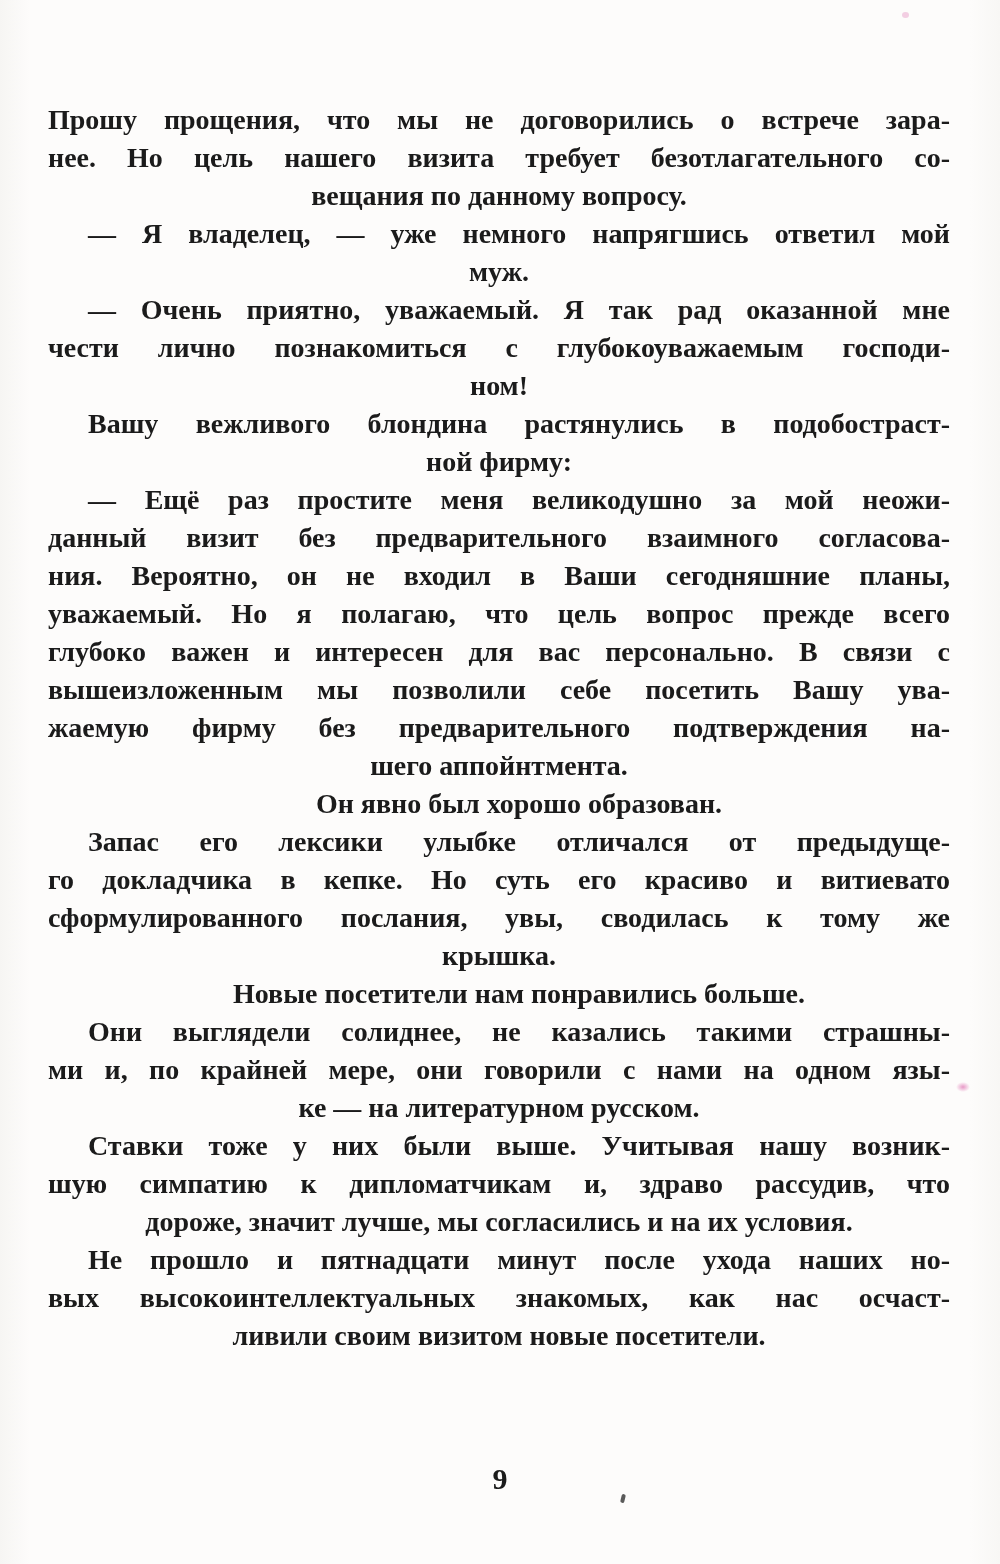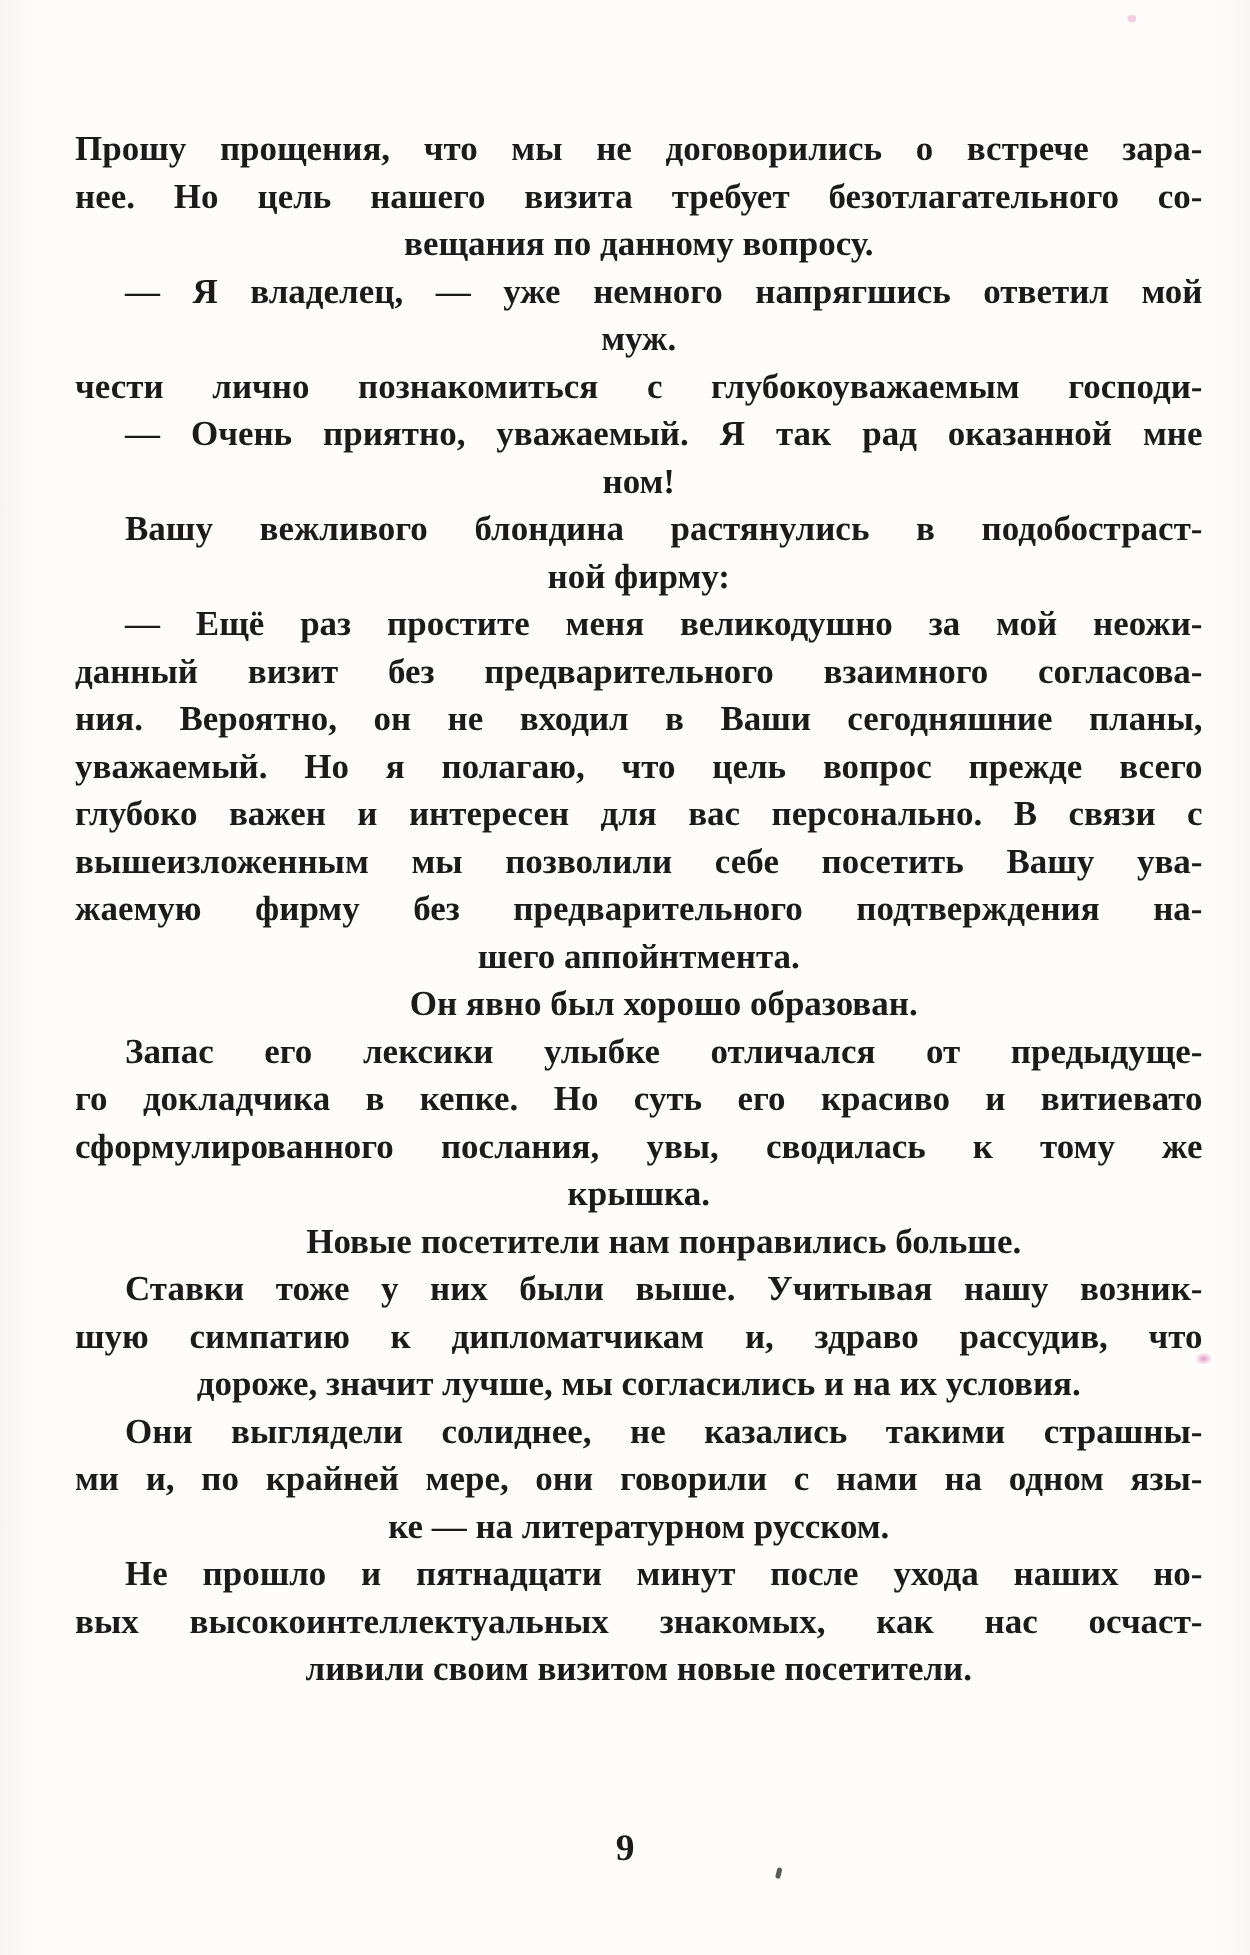--- a/index.html
+++ b/index.html
@@ -7,21 +7,21 @@
     position: relative;
     width: 1000px;
     height: 1564px;
     background: linear-gradient(90deg, #f6f5f3 0%, #fdfcfb 3%, #fdfcfb 97%, #f8f7f5 100%);
     overflow: hidden;
     font-family: "Liberation Serif", serif;
   }
   .textblock {
     position: absolute;
     top: 101px;
-    left: 60px;
+    left: 48px;
     width: 902px;
     color: #1b1b1b;
     font-weight: 700;
     font-size: 28px;
     line-height: 38px;
   }
   .para { margin: 0; }
   .line { text-align: center; }
   .line.fill { text-align: justify; text-align-last: justify; }
   .line.ind { text-indent: 40px; }
@@ -62,22 +62,22 @@
       <div class="line fill">нее. Но цель нашего визита требует безотлагательного со-</div>
       <div class="line">вещания по данному вопросу.</div>
     </div>
 
     <div class="para">
       <div class="line fill ind">— Я владелец, — уже немного напрягшись ответил мой</div>
       <div class="line">муж.</div>
     </div>
 
     <div class="para">
+      <div class="line fill ind">— Очень приятно, уважаемый. Я так рад оказанной мне</div>
       <div class="line fill">чести лично познакомиться с глубокоуважаемым господи-</div>
-      <div class="line fill ind">— Очень приятно, уважаемый. Я так рад оказанной мне</div>
       <div class="line">ном!</div>
     </div>
 
     <div class="para">
       <div class="line fill ind">Вашу вежливого блондина растянулись в подобостраст-</div>
       <div class="line">ной фирму:</div>
     </div>
 
     <div class="para">
       <div class="line fill ind">— Ещё раз простите меня великодушно за мой неожи-</div>
@@ -100,29 +100,29 @@
       <div class="line fill">го докладчика в кепке. Но суть его красиво и витиевато</div>
       <div class="line fill">сформулированного послания, увы, сводилась к тому же</div>
       <div class="line">крышка.</div>
     </div>
 
     <div class="para">
       <div class="line ind">Новые посетители нам понравились больше.</div>
     </div>
 
     <div class="para">
+      <div class="line fill ind">Они выглядели солиднее, не казались такими страшны-</div>
+      <div class="line fill">ми и, по крайней мере, они говорили с нами на одном язы-</div>
+      <div class="line">ке — на литературном русском.</div>
+    </div>
+
+    <div class="para">
       <div class="line fill ind">Ставки тоже у них были выше. Учитывая нашу возник-</div>
       <div class="line fill">шую симпатию к дипломатчикам и, здраво рассудив, что</div>
       <div class="line">дороже, значит лучше, мы согласились и на их условия.</div>
-    </div>
-
-    <div class="para">
-      <div class="line fill ind">Они выглядели солиднее, не казались такими страшны-</div>
-      <div class="line fill">ми и, по крайней мере, они говорили с нами на одном язы-</div>
-      <div class="line">ке — на литературном русском.</div>
     </div>
 
     <div class="para">
       <div class="line fill ind">Не прошло и пятнадцати минут после ухода наших но-</div>
       <div class="line fill">вых высокоинтеллектуальных знакомых, как нас осчаст-</div>
       <div class="line">ливили своим визитом новые посетители.</div>
     </div>
 
   </div>
 

